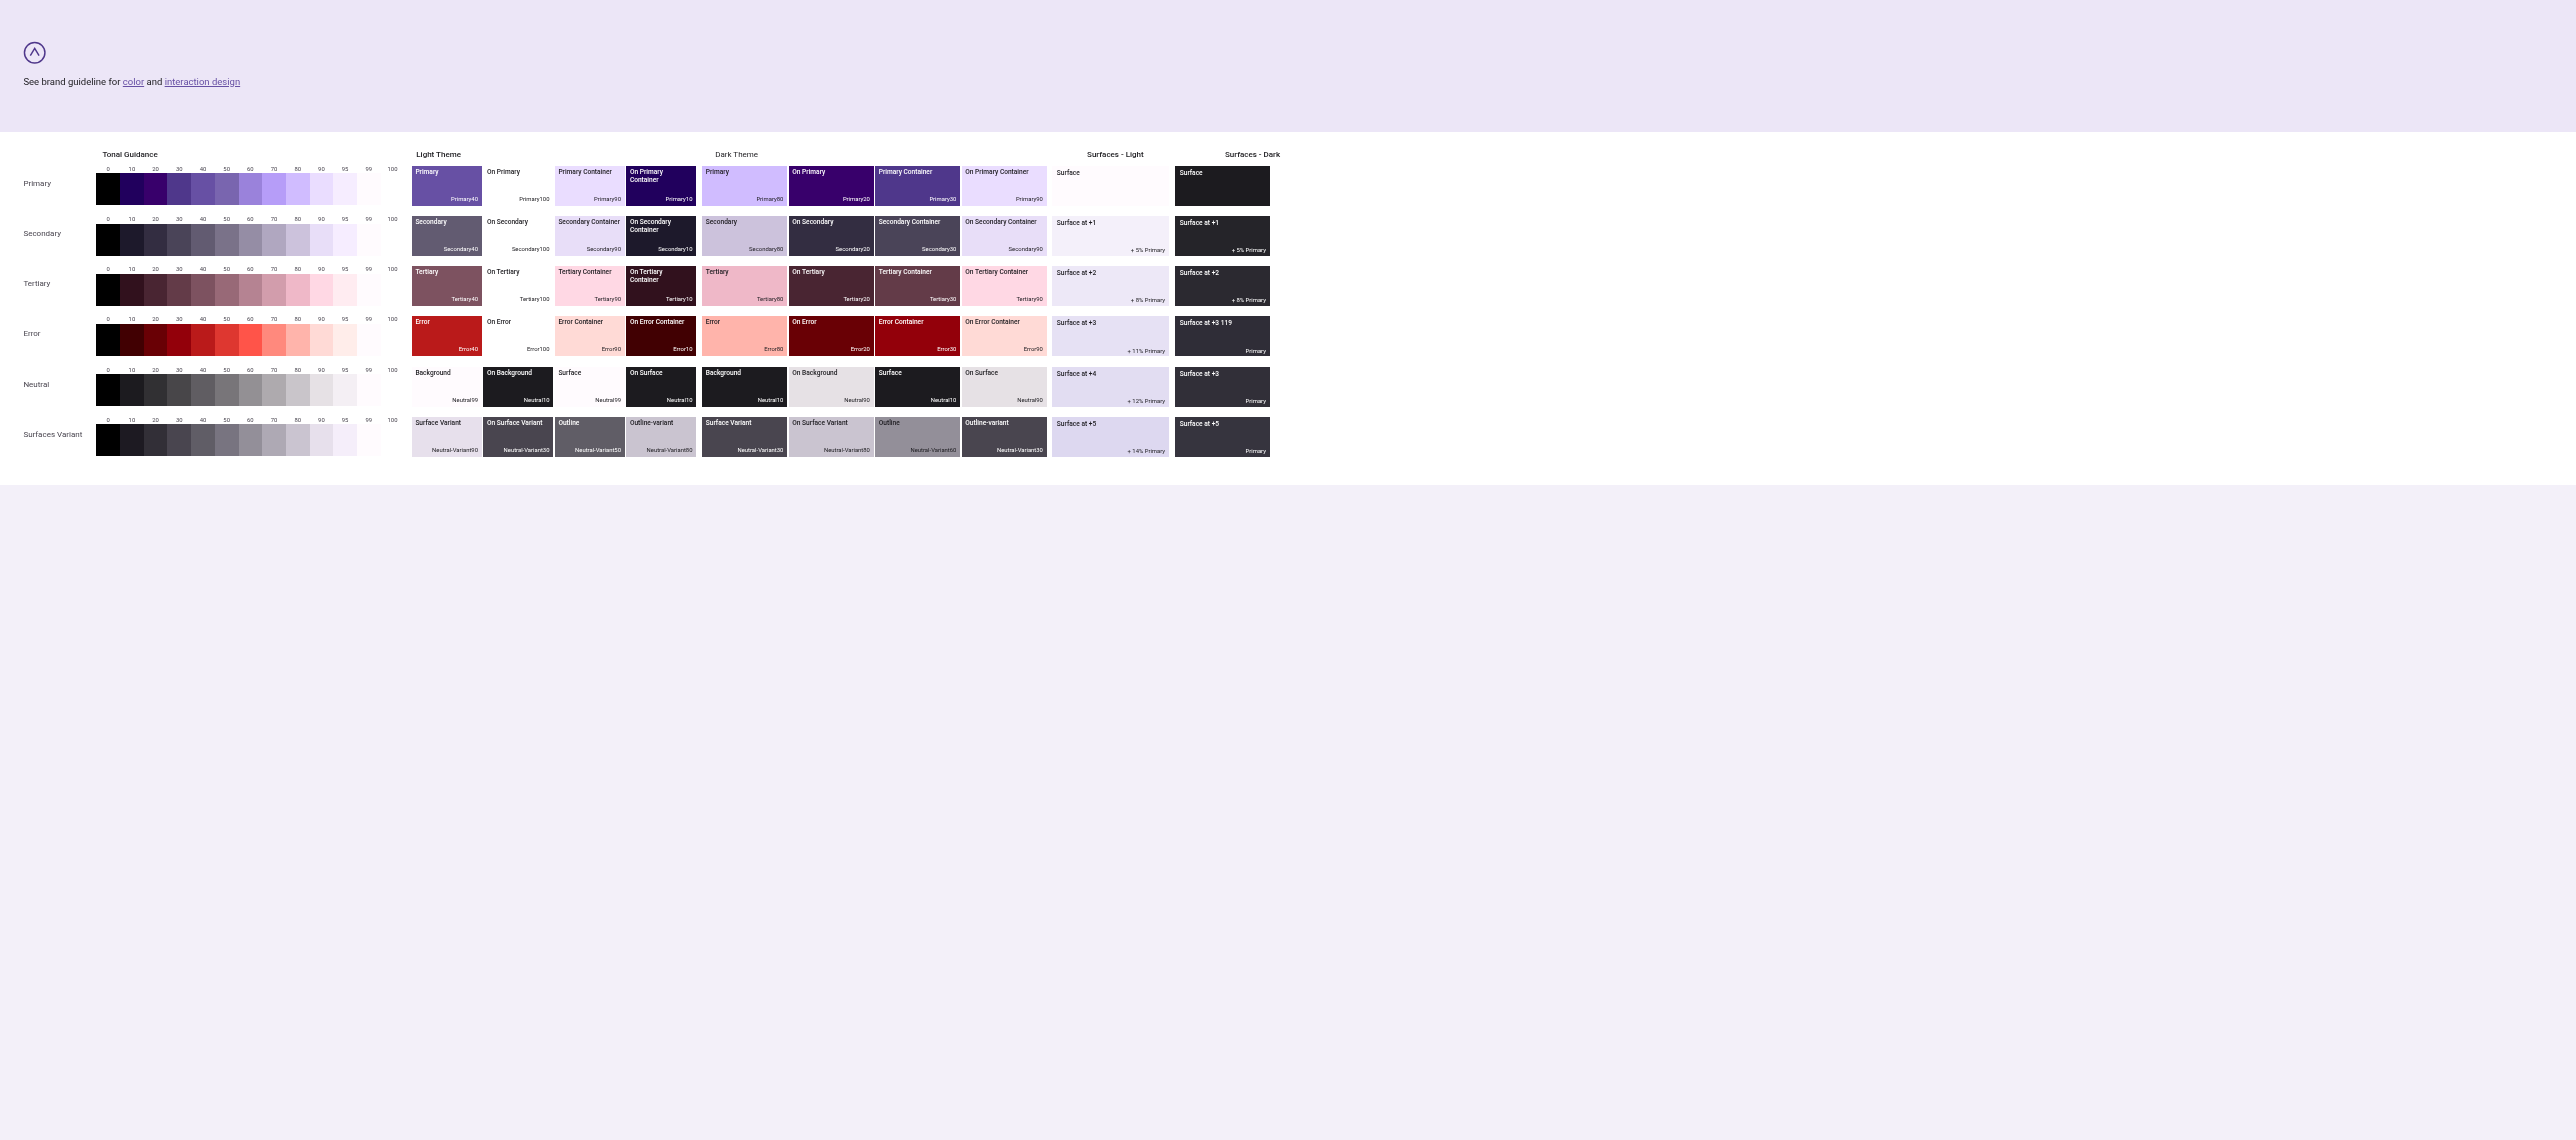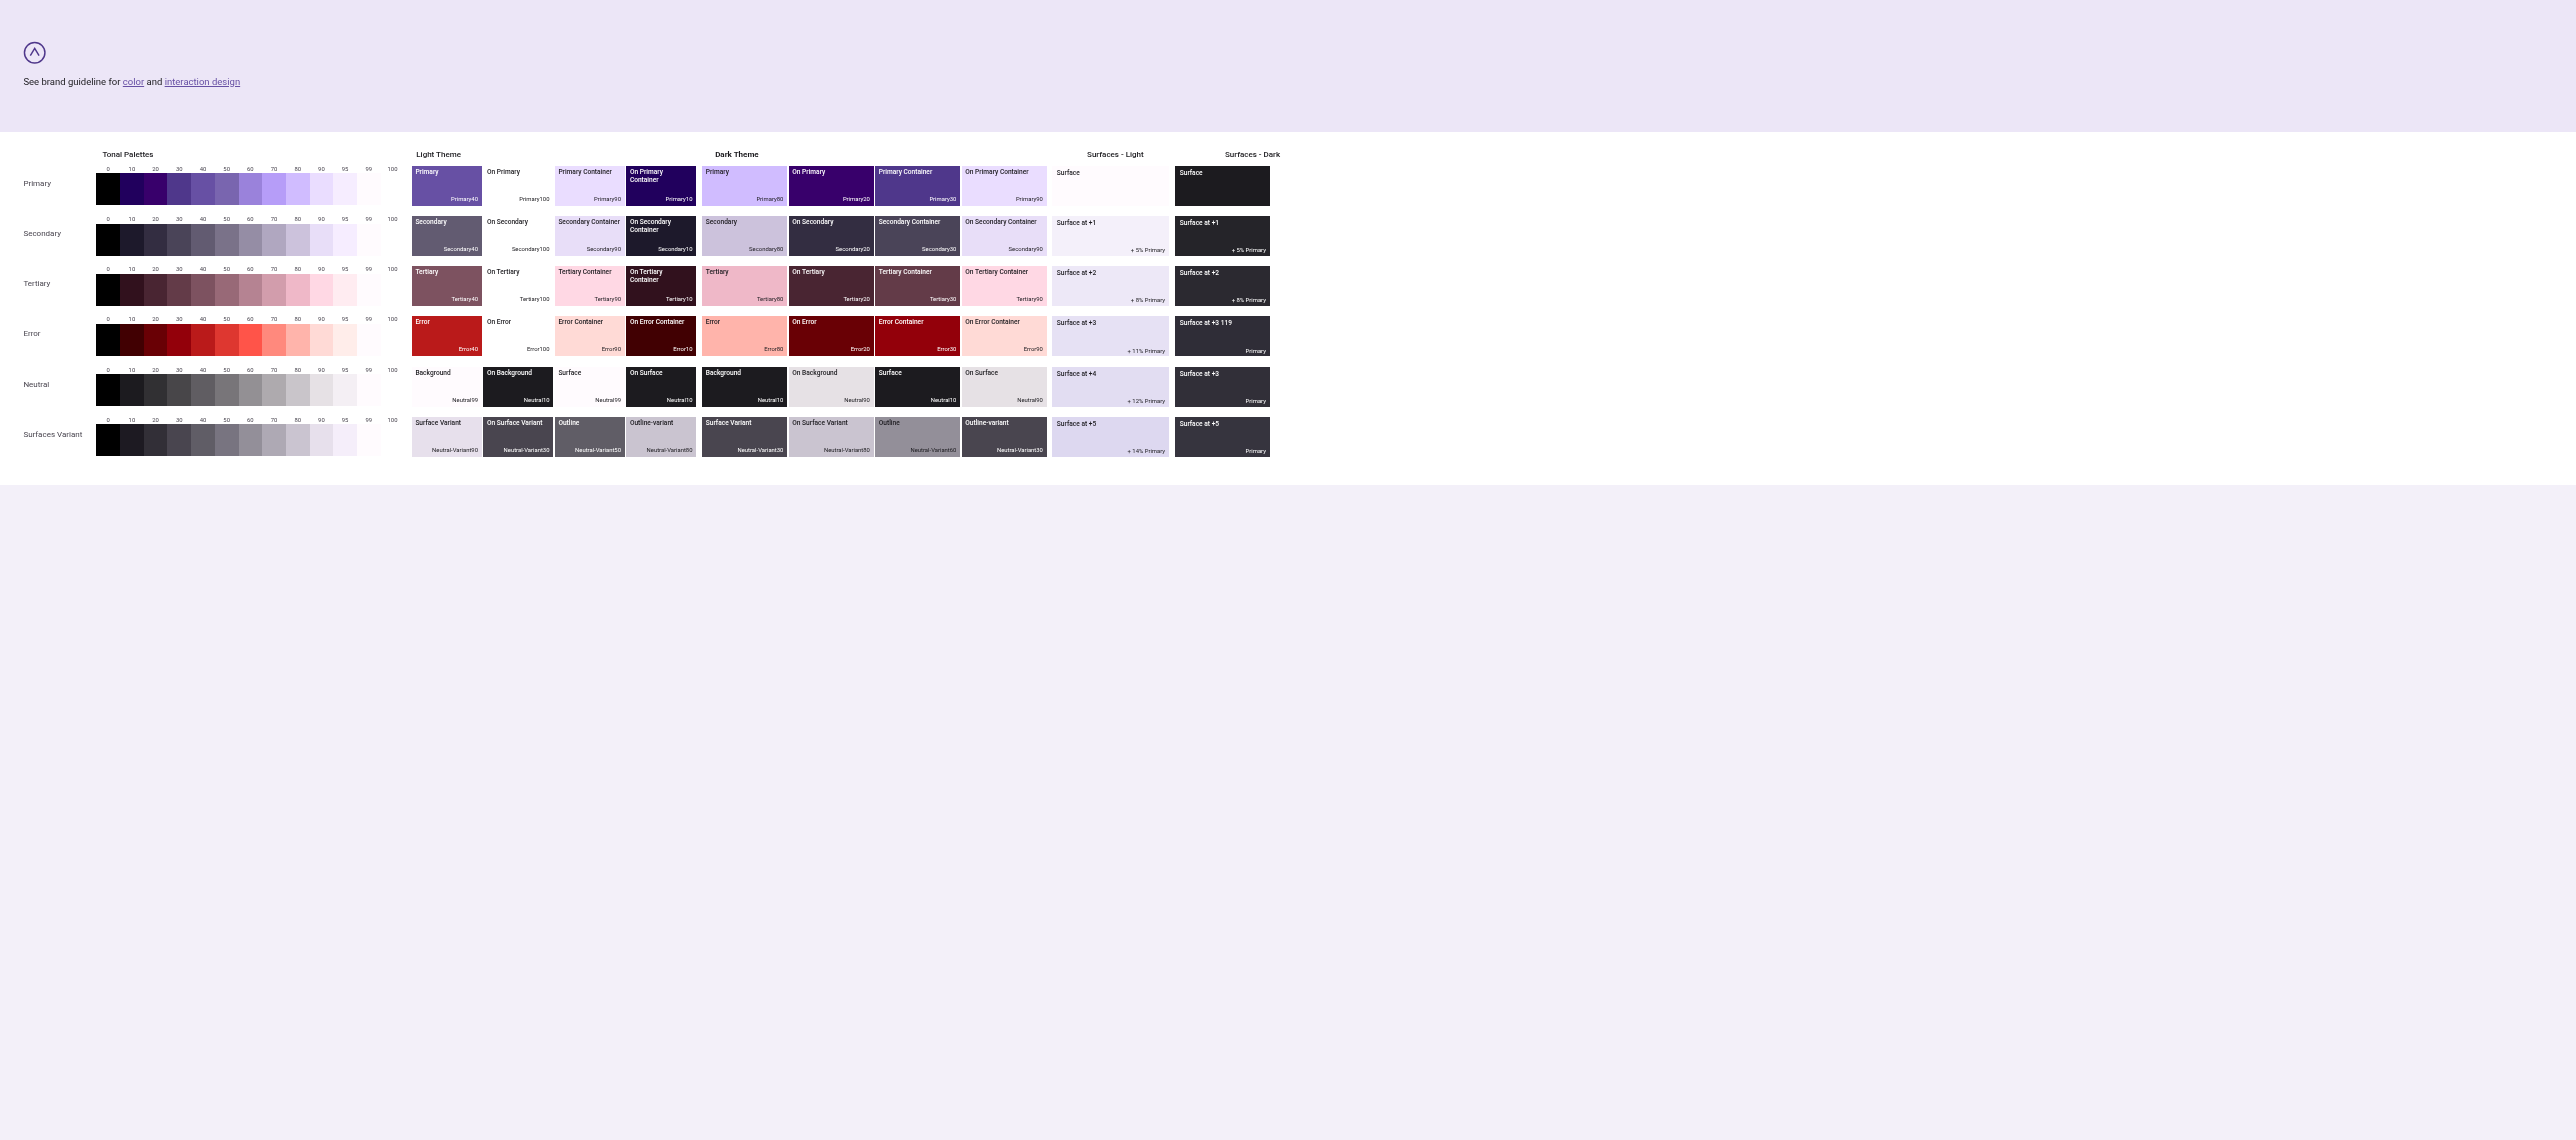--- a/index.html
+++ b/index.html
@@ -38,23 +38,23 @@
     <span>See brand guideline for</span>
     <a href="#">color</a>
     <span> and </span>
     <a href="#">interaction design</a>
   </div>
 </div>
 
 <div class="main-content">
 
   <div style="display:flex; margin-bottom:7.3px; padding-left:79px; gap:0px;">
-    <div style="width:308px; font-size:8px; font-weight:500; color:#1c1b1f;">Tonal Palettes</div>
+    <div style="width:308px; font-size:8px; font-weight:500; color:#1c1b1f;">Tonal Guidance</div>
     <div style="width:293px; font-size:8px; font-weight:500; color:#1c1b1f; margin-left:5.9px;">Light Theme</div>
-    <div style="width:366px; font-size:8px; font-weight:700; color:#1c1b1f; margin-left:5.9px;">Dark Theme</div>
+    <div style="width:366px; font-size:8px; font-weight:400; color:#1c1b1f; margin-left:5.9px;">Dark Theme</div>
     <div style="width:132px; font-size:8px; font-weight:500; color:#1c1b1f; margin-left:5.9px;">Surfaces - Light</div>
     <div style="width:103px; font-size:8px; font-weight:500; color:#1c1b1f; margin-left:5.9px;">Surfaces - Dark</div>
   </div>
 
   <div id="palette-container">
       <div style="display: flex; align-items: flex-start; margin-bottom: 7.3px;">
         <div style="width: 73px; font-size: 8px; color: rgb(73, 69, 79); padding-top: 13px; flex-shrink: 0;">Primary</div>
         <div style="width: 308px; flex-shrink: 0;">
           <div style="display: flex; margin-bottom: 1.5px;">
             <div style="flex: 1 1 0%; font-size: 5.9px; color: rgb(73, 69, 79); text-align: center;">0</div>

